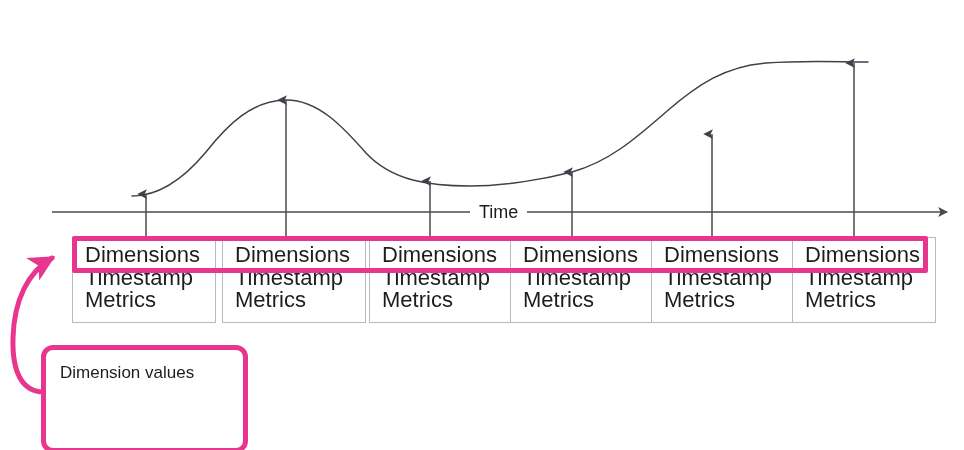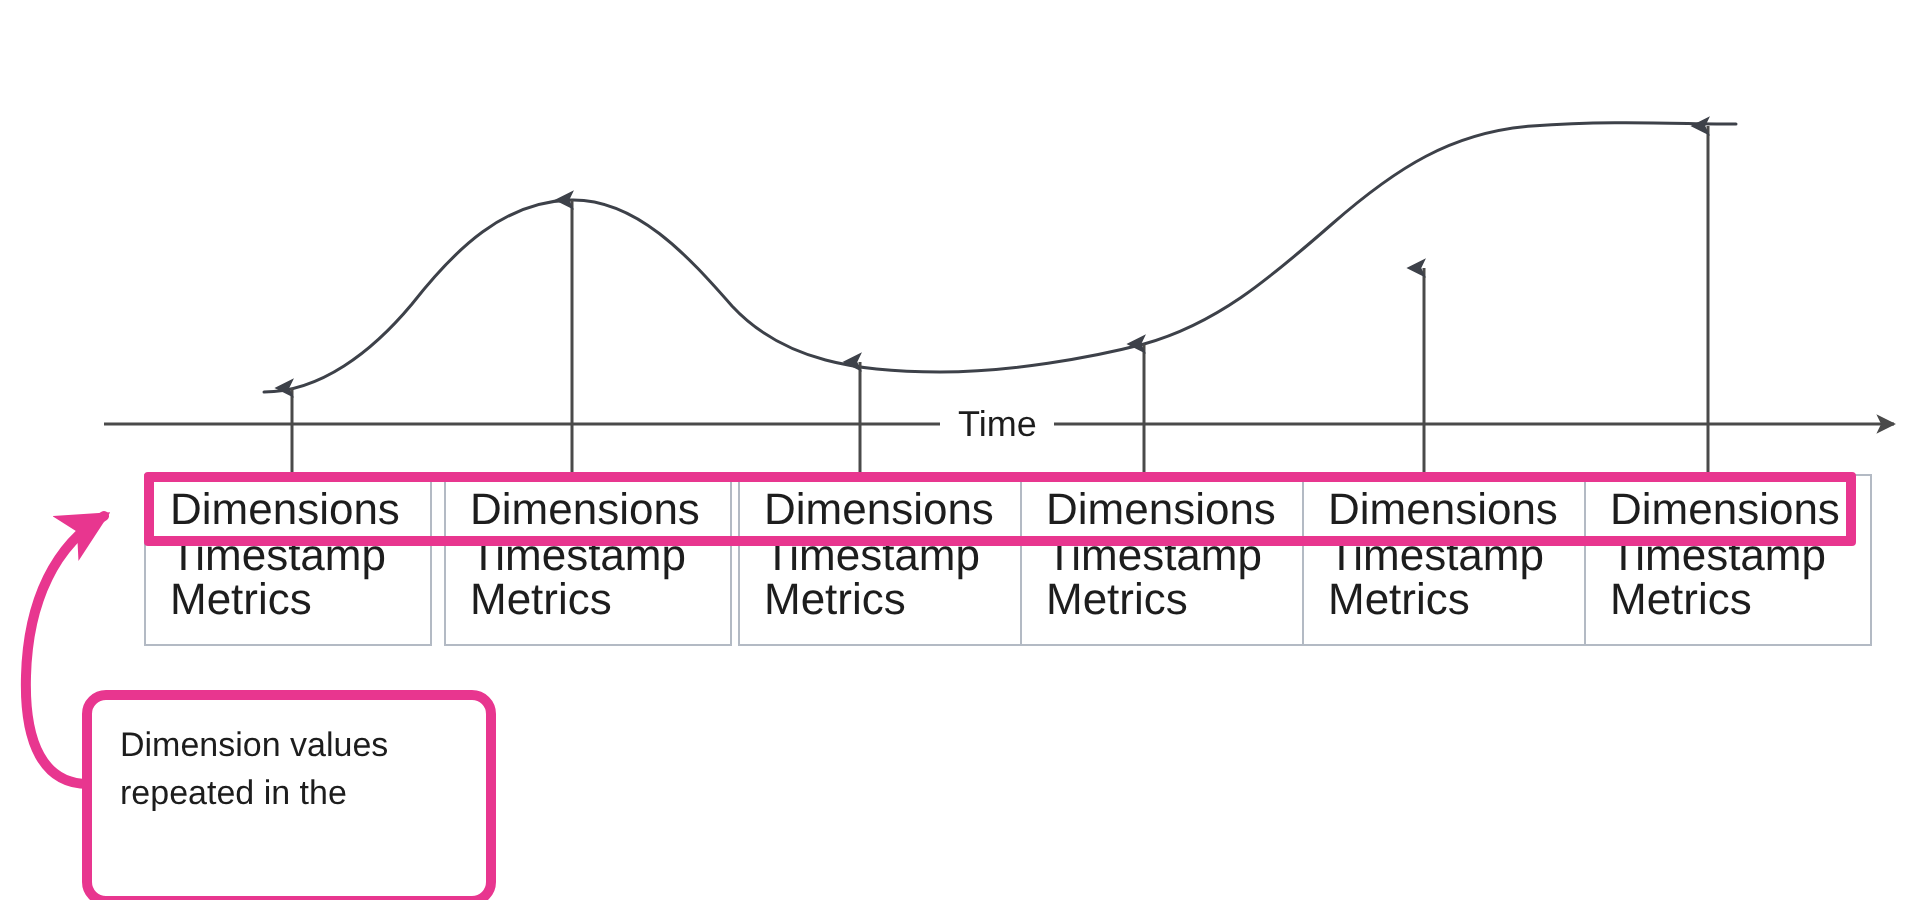--- a/index.html
+++ b/index.html
@@ -153,16 +153,15 @@
   <div class="pink-highlight" style="left:72px; top:236px; width:856px; height:37px;"></div>
 
   <svg class="layer" viewBox="0 0 964 450" xmlns="http://www.w3.org/2000/svg">
     <path d="M 44,392
              C 22,392 12,372 13,338
              C 14,300 28,272 52,258" fill="none" stroke="#e8368f" stroke-width="5" stroke-linecap="round" marker-end="url(#arrow-pink)"></path>
   </svg>
 
   <div class="callout" style="left:41px; top:345px; width:207px; height:108px;border-radius:12px;">
     <div class="line">Dimension values</div>
-    <div class="line">repeated in the</div>
   </div>
 
 </div>
 
 </body></html>

